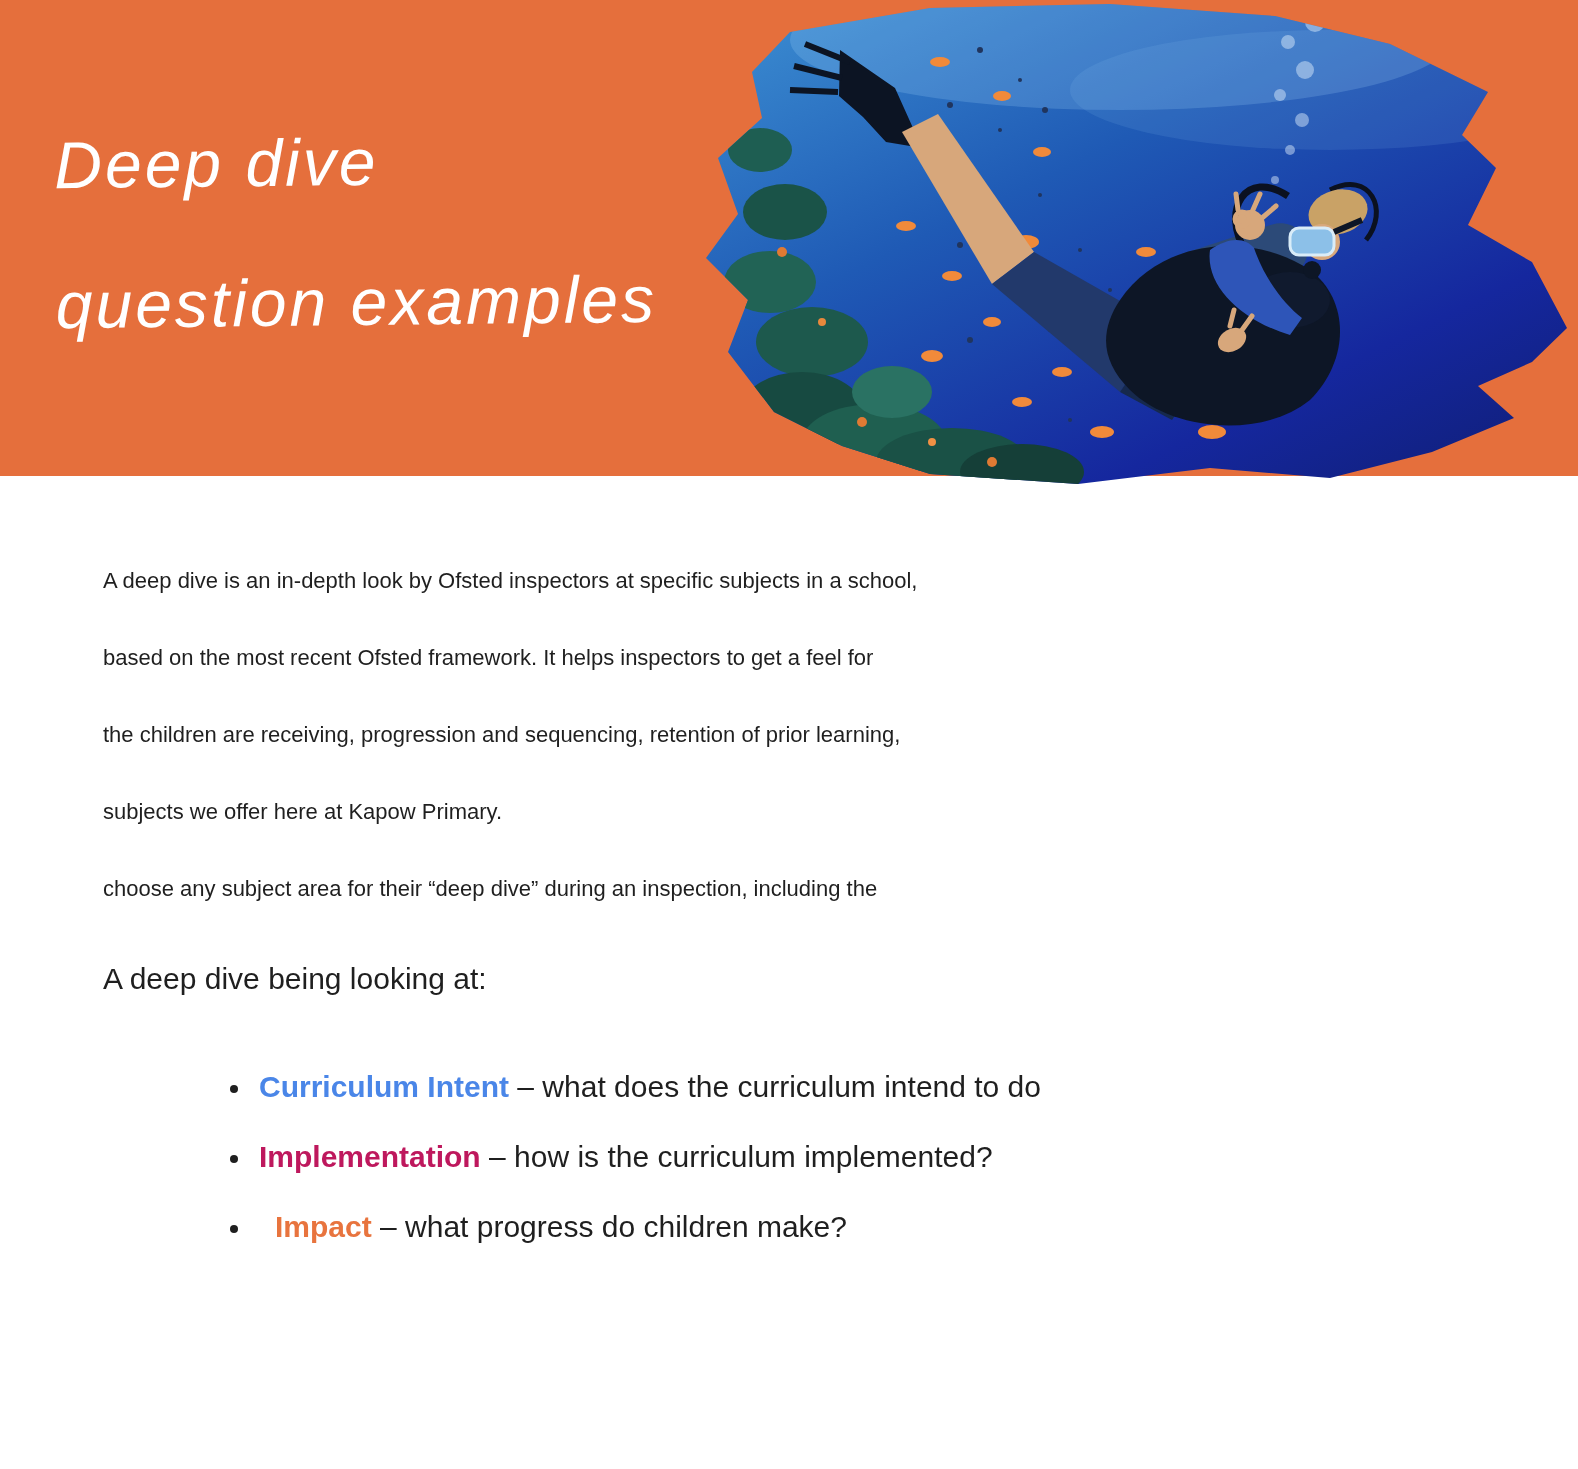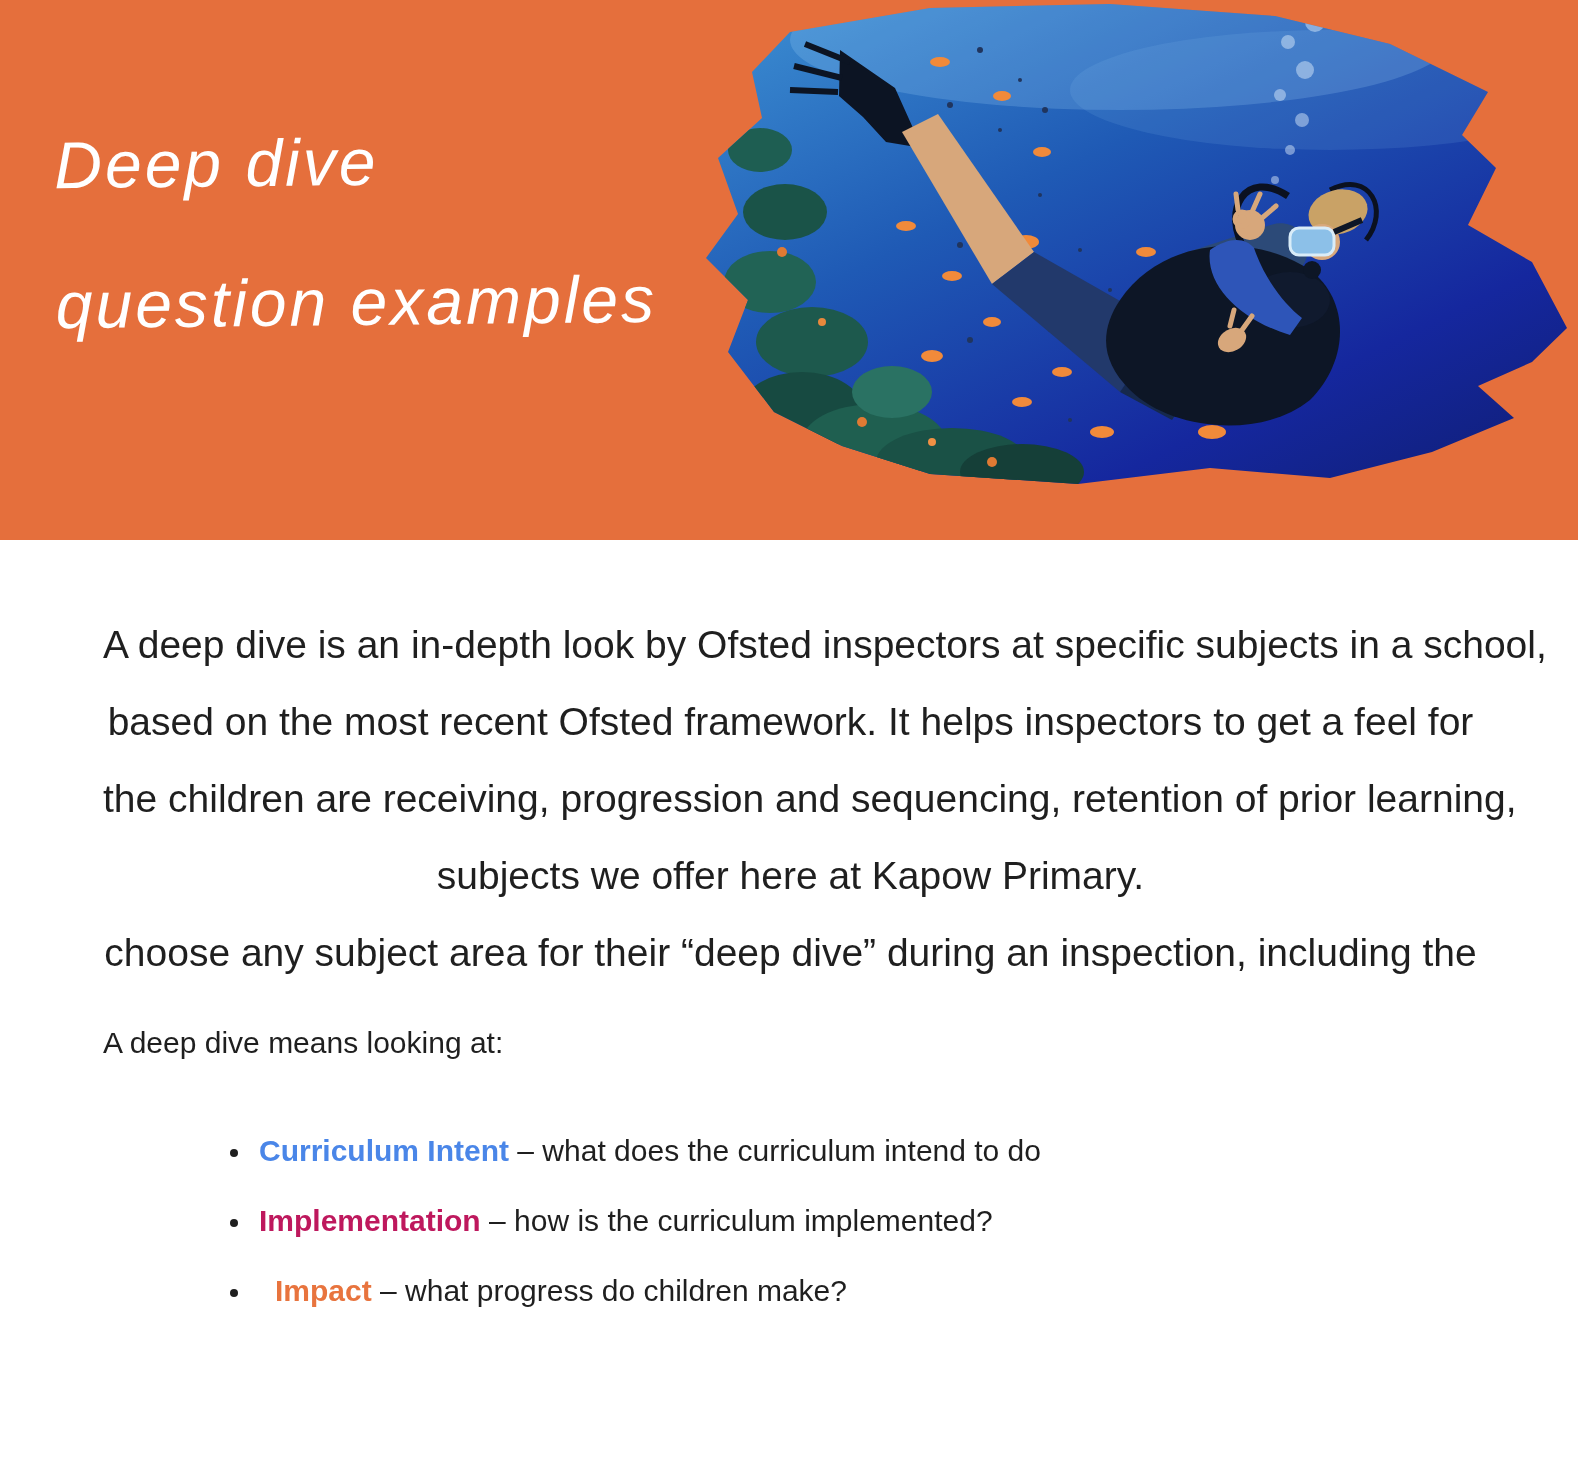--- a/index.html
+++ b/index.html
@@ -10,21 +10,21 @@
     height: 1469px;
     background: #ffffff;
     overflow: hidden;
     font-family: "Liberation Sans", "DejaVu Sans", sans-serif;
   }
 
   
   .header {
     position: relative;
     width: 100%;
-    height: 540px;
+    height: 476px;
     background: #E56F3C;
   }
   .header-title {
     position: absolute;
     left: 55px;
     top: 92px;
     line-height: 140px;
     font-size: 66px;
     font-style: italic;
     font-weight: 400;
@@ -41,24 +41,23 @@
     height: 508px;
   }
 
   
   .content {
     position: relative;
     padding: 66px 100px 0 103px;
     color: #1F1F1F;
   }
   .intro .pline {
-    font-size: 39px;
+    font-size: 22px;
     line-height: 77px;
     white-space: pre;
-    text-align: center;
   }
   .subheading {
     margin-top: 32px;
     font-size: 30px;
     line-height: 40px;
     white-space: pre;
   }
   ul.dive-list {
     margin-top: 53px;
     padding-left: 150px;
@@ -226,21 +225,21 @@
 
   <div class="content" style="color: rgb(31, 31, 31);">
     <div class="intro">
       <div class="pline">A deep dive is an in-depth look by Ofsted inspectors at specific subjects in a school,</div>
       <div class="pline">based on the most recent Ofsted framework. It helps inspectors to get a feel for</div>
       <div class="pline">the children are receiving, progression and sequencing, retention of prior learning,</div>
       <div class="pline">subjects we offer here at Kapow Primary.</div>
       <div class="pline">choose any subject area for their “deep dive” during an inspection, including the</div>
     </div>
 
-    <div class="subheading">A deep dive means looking at:</div>
+    <div class="subheading">A deep dive being looking at:</div>
 
     <ul class="dive-list">
       <li><span class="term" style="color: rgb(74, 134, 232);">Curriculum Intent</span><span> – what does the curriculum intend to do</span></li>
       <li><span class="term" style="color: #be185d;">Implementation</span><span> – how is the curriculum implemented?</span></li>
       <li><span class="term" style="color: rgb(232, 116, 62); margin-left: 16px;">Impact</span><span> – what progress do children make?</span></li>
     </ul>
   </div>
 
 </div>
 

